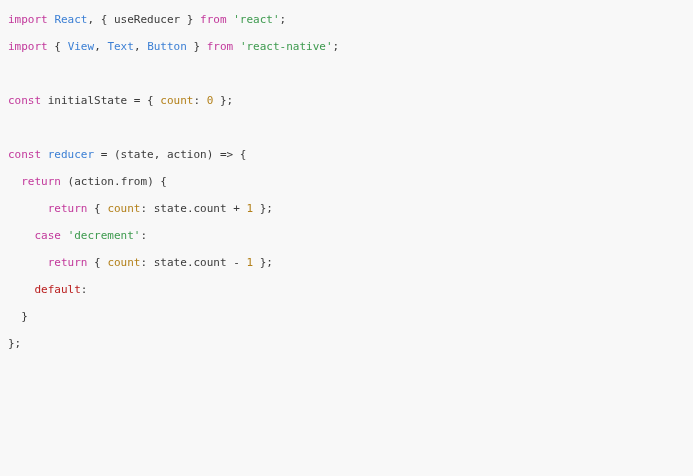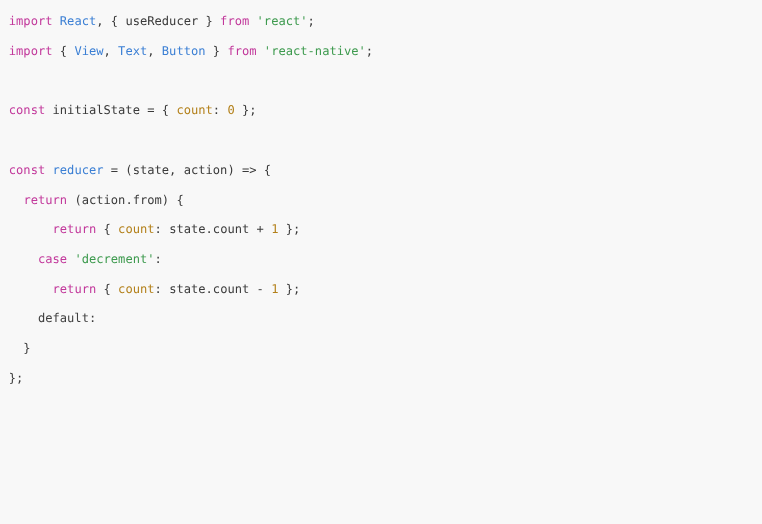--- a/index.html
+++ b/index.html
@@ -31,21 +31,21 @@
   .code-line.blank {
     height: 27px;
   }
   
   .tok-kw       { color: #c2389b; }
   .tok-fn       { color: #3b7fd4; }
   .tok-comp     { color: #3b7fd4; }
   .tok-str      { color: #3d9a4e; }
   .tok-num      { color: #b3801a; }
   .tok-prop     { color: #b3801a; }
-  .tok-default  { color: #404040; }
+  .tok-default  { color: #b91c1c; }
   .tok-plain    { color: #3a3a3a; }
   .tok-punc     { color: #3a3a3a; }
   .tok-comment  { color: #a8a9ae; font-style: italic; }
 </style>
 </head>
 <body>
 
 <div id="code-block">
     <div class="code-line"><span class="tok-kw">import</span><span class="tok-plain"> </span><span class="tok-comp">React</span><span class="tok-punc">, { </span><span class="tok-plain">useReducer</span><span class="tok-punc"> } </span><span class="tok-kw">from</span><span class="tok-plain"> </span><span class="tok-str">'react'</span><span class="tok-punc">;</span></div>
     <div class="code-line"><span class="tok-kw">import</span><span class="tok-punc"> { </span><span class="tok-comp">View</span><span class="tok-punc">, </span><span class="tok-comp">Text</span><span class="tok-punc">, </span><span class="tok-comp">Button</span><span class="tok-punc"> } </span><span class="tok-kw">from</span><span class="tok-plain"> </span><span class="tok-str">'react-native'</span><span class="tok-punc">;</span></div>

